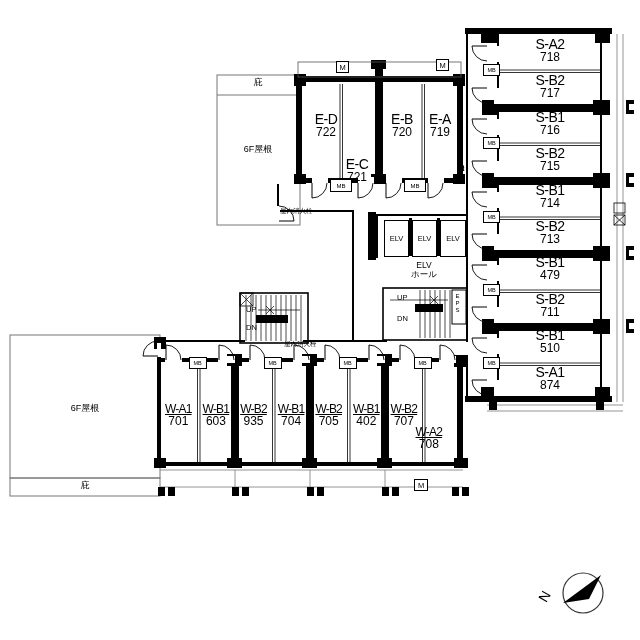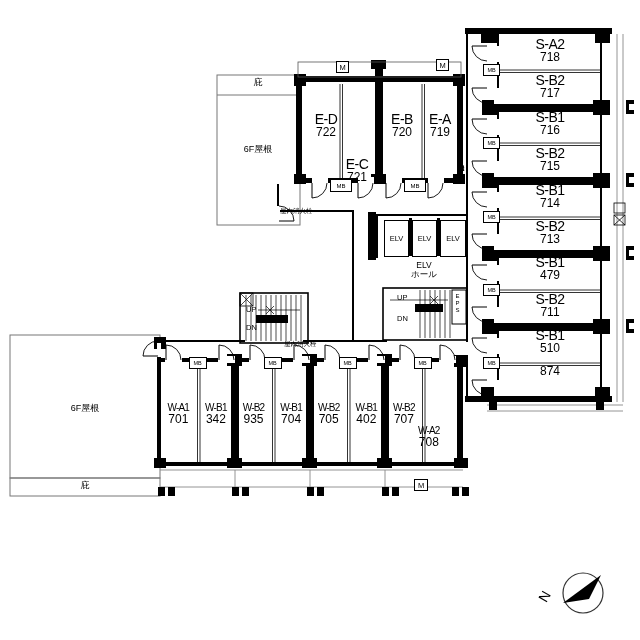--- a/index.html
+++ b/index.html
@@ -6,21 +6,21 @@
   #page{position:relative;width:640px;height:640px;background:#fff;overflow:hidden;
         font-family:"Liberation Sans",sans-serif;color:#000;}
   #linework{position:absolute;left:0;top:0;}
   .lbl{position:absolute;color:#000;white-space:nowrap;line-height:1.1;}
   .ctr{text-align:center;}
   .vert{writing-mode:vertical-rl;text-orientation:upright;white-space:normal;}
   .box{position:absolute;background:#fff;border:1px solid #000;display:flex;
        align-items:center;justify-content:center;box-sizing:border-box;}
   .room-cell{position:absolute;text-align:center;}
   .room-name{font-size:14px;letter-spacing:-0.5px;line-height:1;}
-  .room-name.sm{font-size:10px;letter-spacing:-0.8px;}
+  .room-name.sm{font-size:12px;letter-spacing:-0.8px;text-decoration:underline;}
   .room-no{font-size:12px;line-height:1.15;}
 </style>
 </head>
 <body>
 
 <div id="page">
 
   <svg id="linework" width="640" height="640" viewBox="0 0 640 640">
 
     <g stroke="#777" stroke-width="1" fill="none">
@@ -343,20 +343,21 @@
       </div>
       <div class="room-cell" style="left:499px;top:291.8px;width:102px;">
         <div class="room-name">S-B2</div>
         <div class="room-no">711</div>
       </div>
       <div class="room-cell" style="left:499px;top:328.2px;width:102px;">
         <div class="room-name">S-B1</div>
         <div class="room-no">510</div>
       </div>
       <div class="room-cell" style="left:499px;top:364.6px;width:102px;">
+        <div class="room-name">S-A1</div>
         <div class="room-no">874</div>
       </div>
       <div class="room-cell" style="left:297px;top:112px;width:58px;">
         <div class="room-name">E-D</div>
         <div class="room-no">722</div>
       </div>
       <div class="room-cell" style="left:335px;top:112px;width:44px;margin-top:45px;">
         <div class="room-name">E-C</div>
         <div class="room-no">721</div>
       </div>
@@ -367,21 +368,21 @@
       <div class="room-cell" style="left:418px;top:112px;width:44px;">
         <div class="room-name">E-A</div>
         <div class="room-no">719</div>
       </div>
       <div class="room-cell" style="left:159.5px;top:403px;width:37.6px;">
         <div class="room-name sm">W-A1</div>
         <div class="room-no">701</div>
       </div>
       <div class="room-cell" style="left:197.1px;top:403px;width:37.6px;">
         <div class="room-name sm">W-B1</div>
-        <div class="room-no">342</div>
+        <div class="room-no">603</div>
       </div>
       <div class="room-cell" style="left:234.7px;top:403px;width:37.6px;">
         <div class="room-name sm">W-B2</div>
         <div class="room-no">935</div>
       </div>
       <div class="room-cell" style="left:272.3px;top:403px;width:37.6px;">
         <div class="room-name sm">W-B1</div>
         <div class="room-no">704</div>
       </div>
       <div class="room-cell" style="left:309.9px;top:403px;width:37.6px;">

